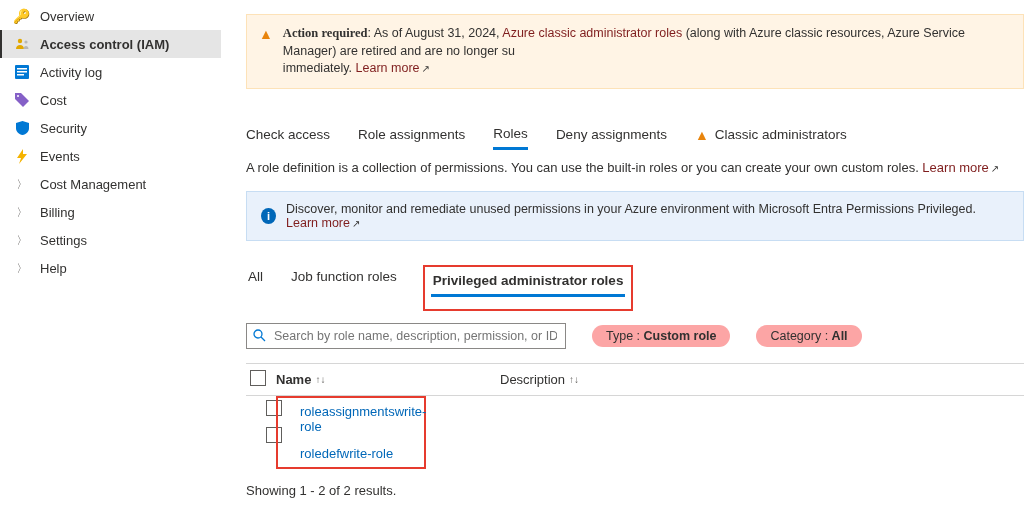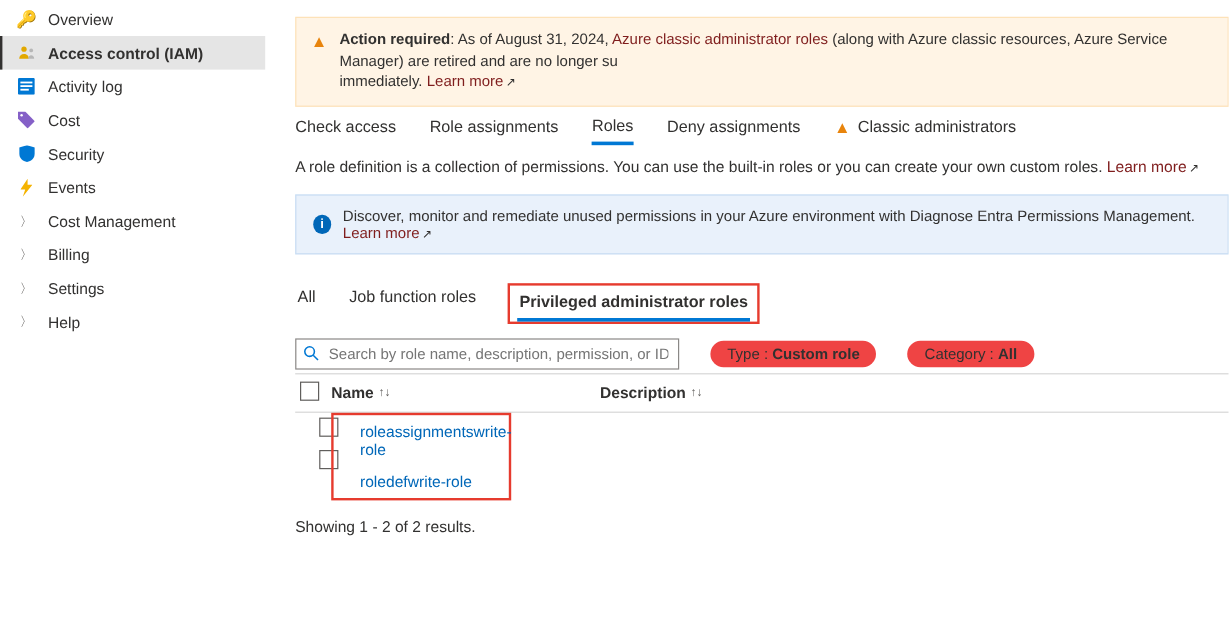--- a/index.html
+++ b/index.html
@@ -60,28 +60,28 @@
   .alert {
     background: #fff4e5;
     border: 1px solid #fde2b8;
     padding: 10px 12px;
     display: flex;
     gap: 10px;
     font-size: 12.5px;
     line-height: 1.4;
   }
   .warn-icon { color: #e8840c; font-size: 14px; }
-  .alert b { font-weight: 600; }
+  .alert b { font-weight: 600; font-family: Liberation Serif, serif; }
   .alert a, .inline-link { color: #7f1d1d; text-decoration: none; cursor: pointer; }
   .ext { font-size: 10px; margin-left: 2px; }
   
   .tabs {
     display: flex;
     gap: 28px;
-    margin: 8px 0 6px 0;
+    margin: 37px 0 6px 0;
     font-size: 13.5px;
   }
   .tab { padding-bottom: 6px; cursor: pointer; color: #323130; display:flex; align-items:center; gap:6px;}
   .tab.active { border-bottom: 3px solid #0078d4; font-weight: 400; }
   .desc { font-size: 13px; margin: 10px 0 16px 0; }
   
   .info-banner {
     background: #e9f1fb;
     border: 1px solid #c7ddf3;
     padding: 10px 14px;
@@ -108,64 +108,64 @@
     margin: 24px 0 12px 0;
     font-size: 13.5px;
   }
   .subtab { padding: 4px 2px 6px 2px; cursor: pointer; }
   .subtab.active {
     font-weight: 600;
     border-bottom: 3px solid #0078d4;
   }
   .highlight-box {
     border: 2px solid #e63b2e;
-    padding: 2px 6px 0 6px;
+    padding: 2px 6px 12px 6px;
   }
   
   .filter-row {
     display: flex;
     align-items: center;
     gap: 26px;
-    margin-bottom: 3px;
+    margin-bottom: 14px;
   }
   .search {
     display: flex;
     align-items: center;
     border: 1px solid #8a8886;
     width: 320px;
     height: 26px;
     padding: 0 6px;
     gap: 6px;
   }
   .search input {
     border: none;
     outline: none;
     font-size: 12.5px;
     flex: 1;
     color: #605e5c;
   }
   .pill {
-    background: #ef4444;
+    background: #fca5a5;
     border-radius: 14px;
     padding: 4px 14px;
     font-size: 12.5px;
     cursor: pointer;
   }
   .pill b { font-weight: 700; }
   
   .thead {
     display: flex;
     border-top: 1px solid #d6d6d6;
     border-bottom: 1px solid #d6d6d6;
     padding: 6px 0;
     font-size: 13px;
   }
   .th-check { width: 30px; padding-left: 4px; }
   .th-name { width: 224px; font-weight: 600; display:flex; align-items:center; gap:4px;}
-  .th-desc { font-weight: 700; display:flex; align-items:center; gap:4px;text-align:center;}
+  .th-desc { font-weight: 400; display:flex; align-items:center; gap:4px;text-align:center;}
   .sort { font-size: 10px; color: #605e5c; }
   .highlight-col {
     border: 2px solid #e63b2e;
     width: 150px;
   }
   .trow {
     display: flex;
     align-items: center;
     padding: 4px 16px;
     font-size: 13px;
@@ -274,21 +274,21 @@
     </div>
   </div>
 
   <div class="desc">
     <span>A role definition is a collection of permissions. You can use the built-in roles or you can create your own custom roles. </span><a class="inline-link">Learn more</a><span class="ext">↗</span>
   </div>
 
   <div class="info-banner">
     <span class="info-icon">i</span>
     <div>
-      <span>Discover, monitor and remediate unused permissions in your Azure environment with Diagnose Entra Permissions Management. </span><a class="inline-link">Learn more</a><span class="ext">↗</span>
+      <span>Discover, monitor and remediate unused permissions in your Azure environment with Microsoft Entra Permissions Privileged. </span><a class="inline-link">Learn more</a><span class="ext">↗</span>
     </div>
   </div>
 
   <div class="subtabs">
     <div class="subtab">All</div>
     <div class="subtab">Job function roles</div>
     <div class="highlight-box">
       <div class="subtab active">Privileged administrator roles</div>
     </div>
   </div>

